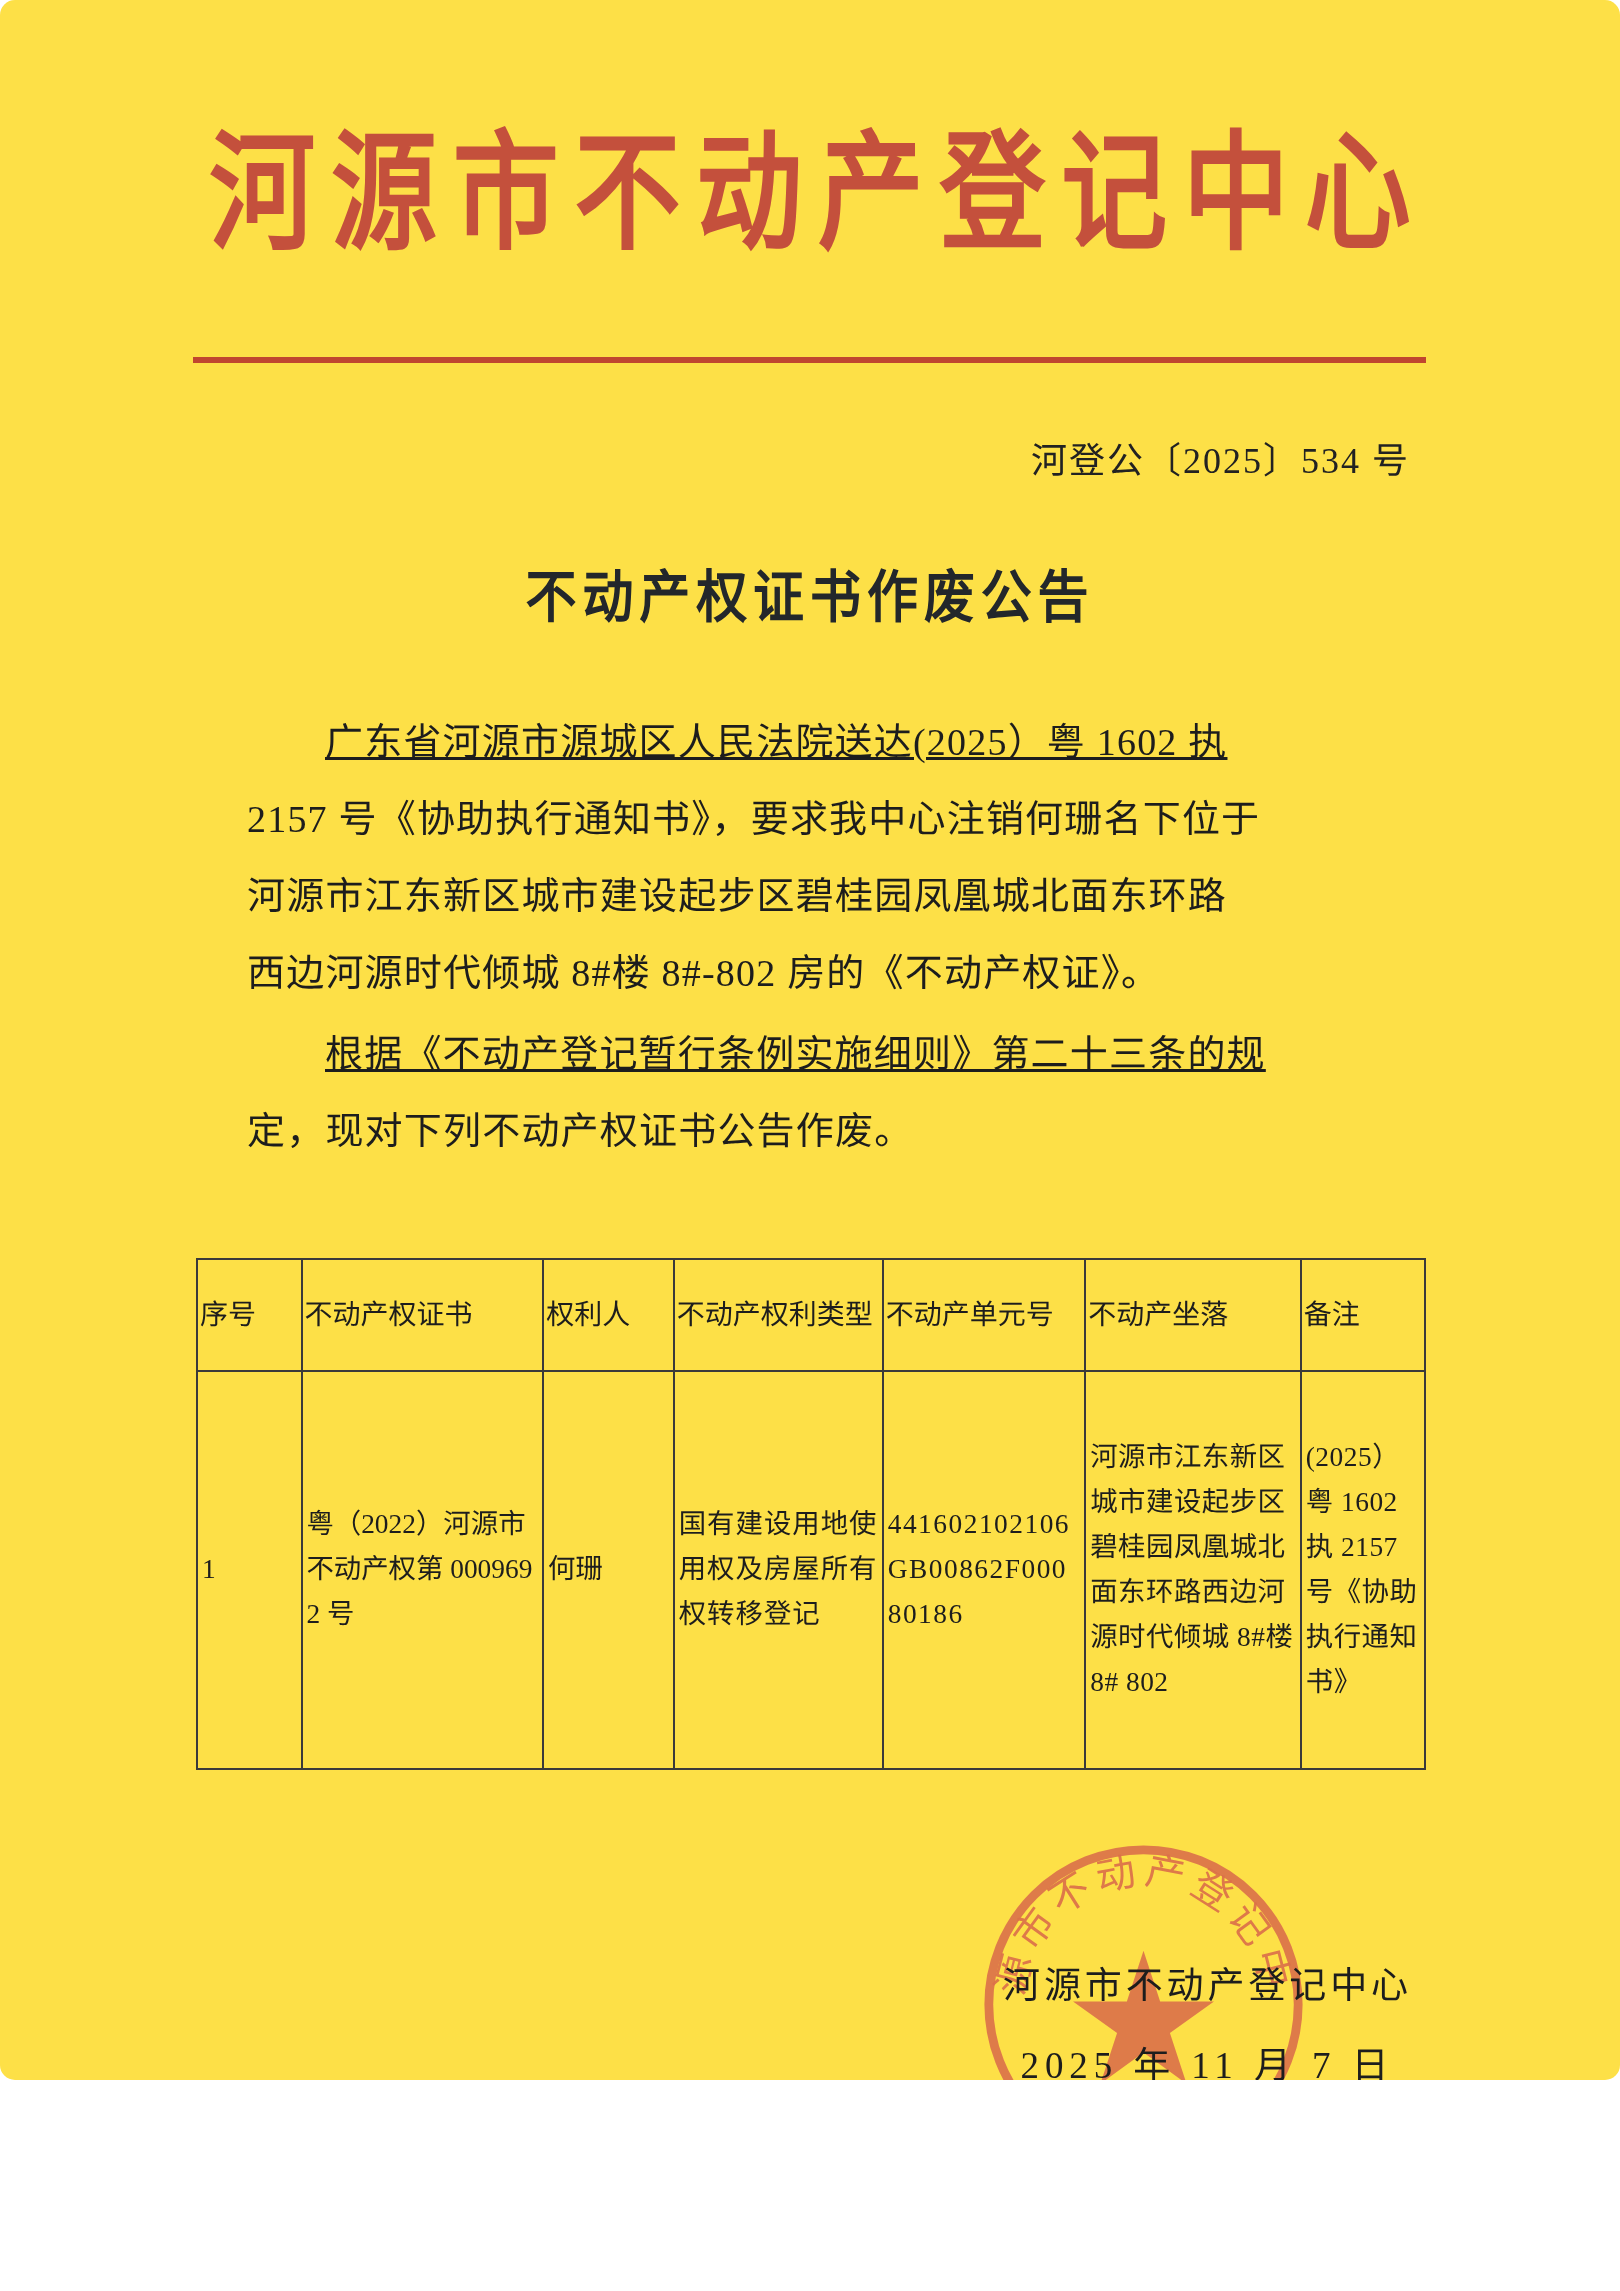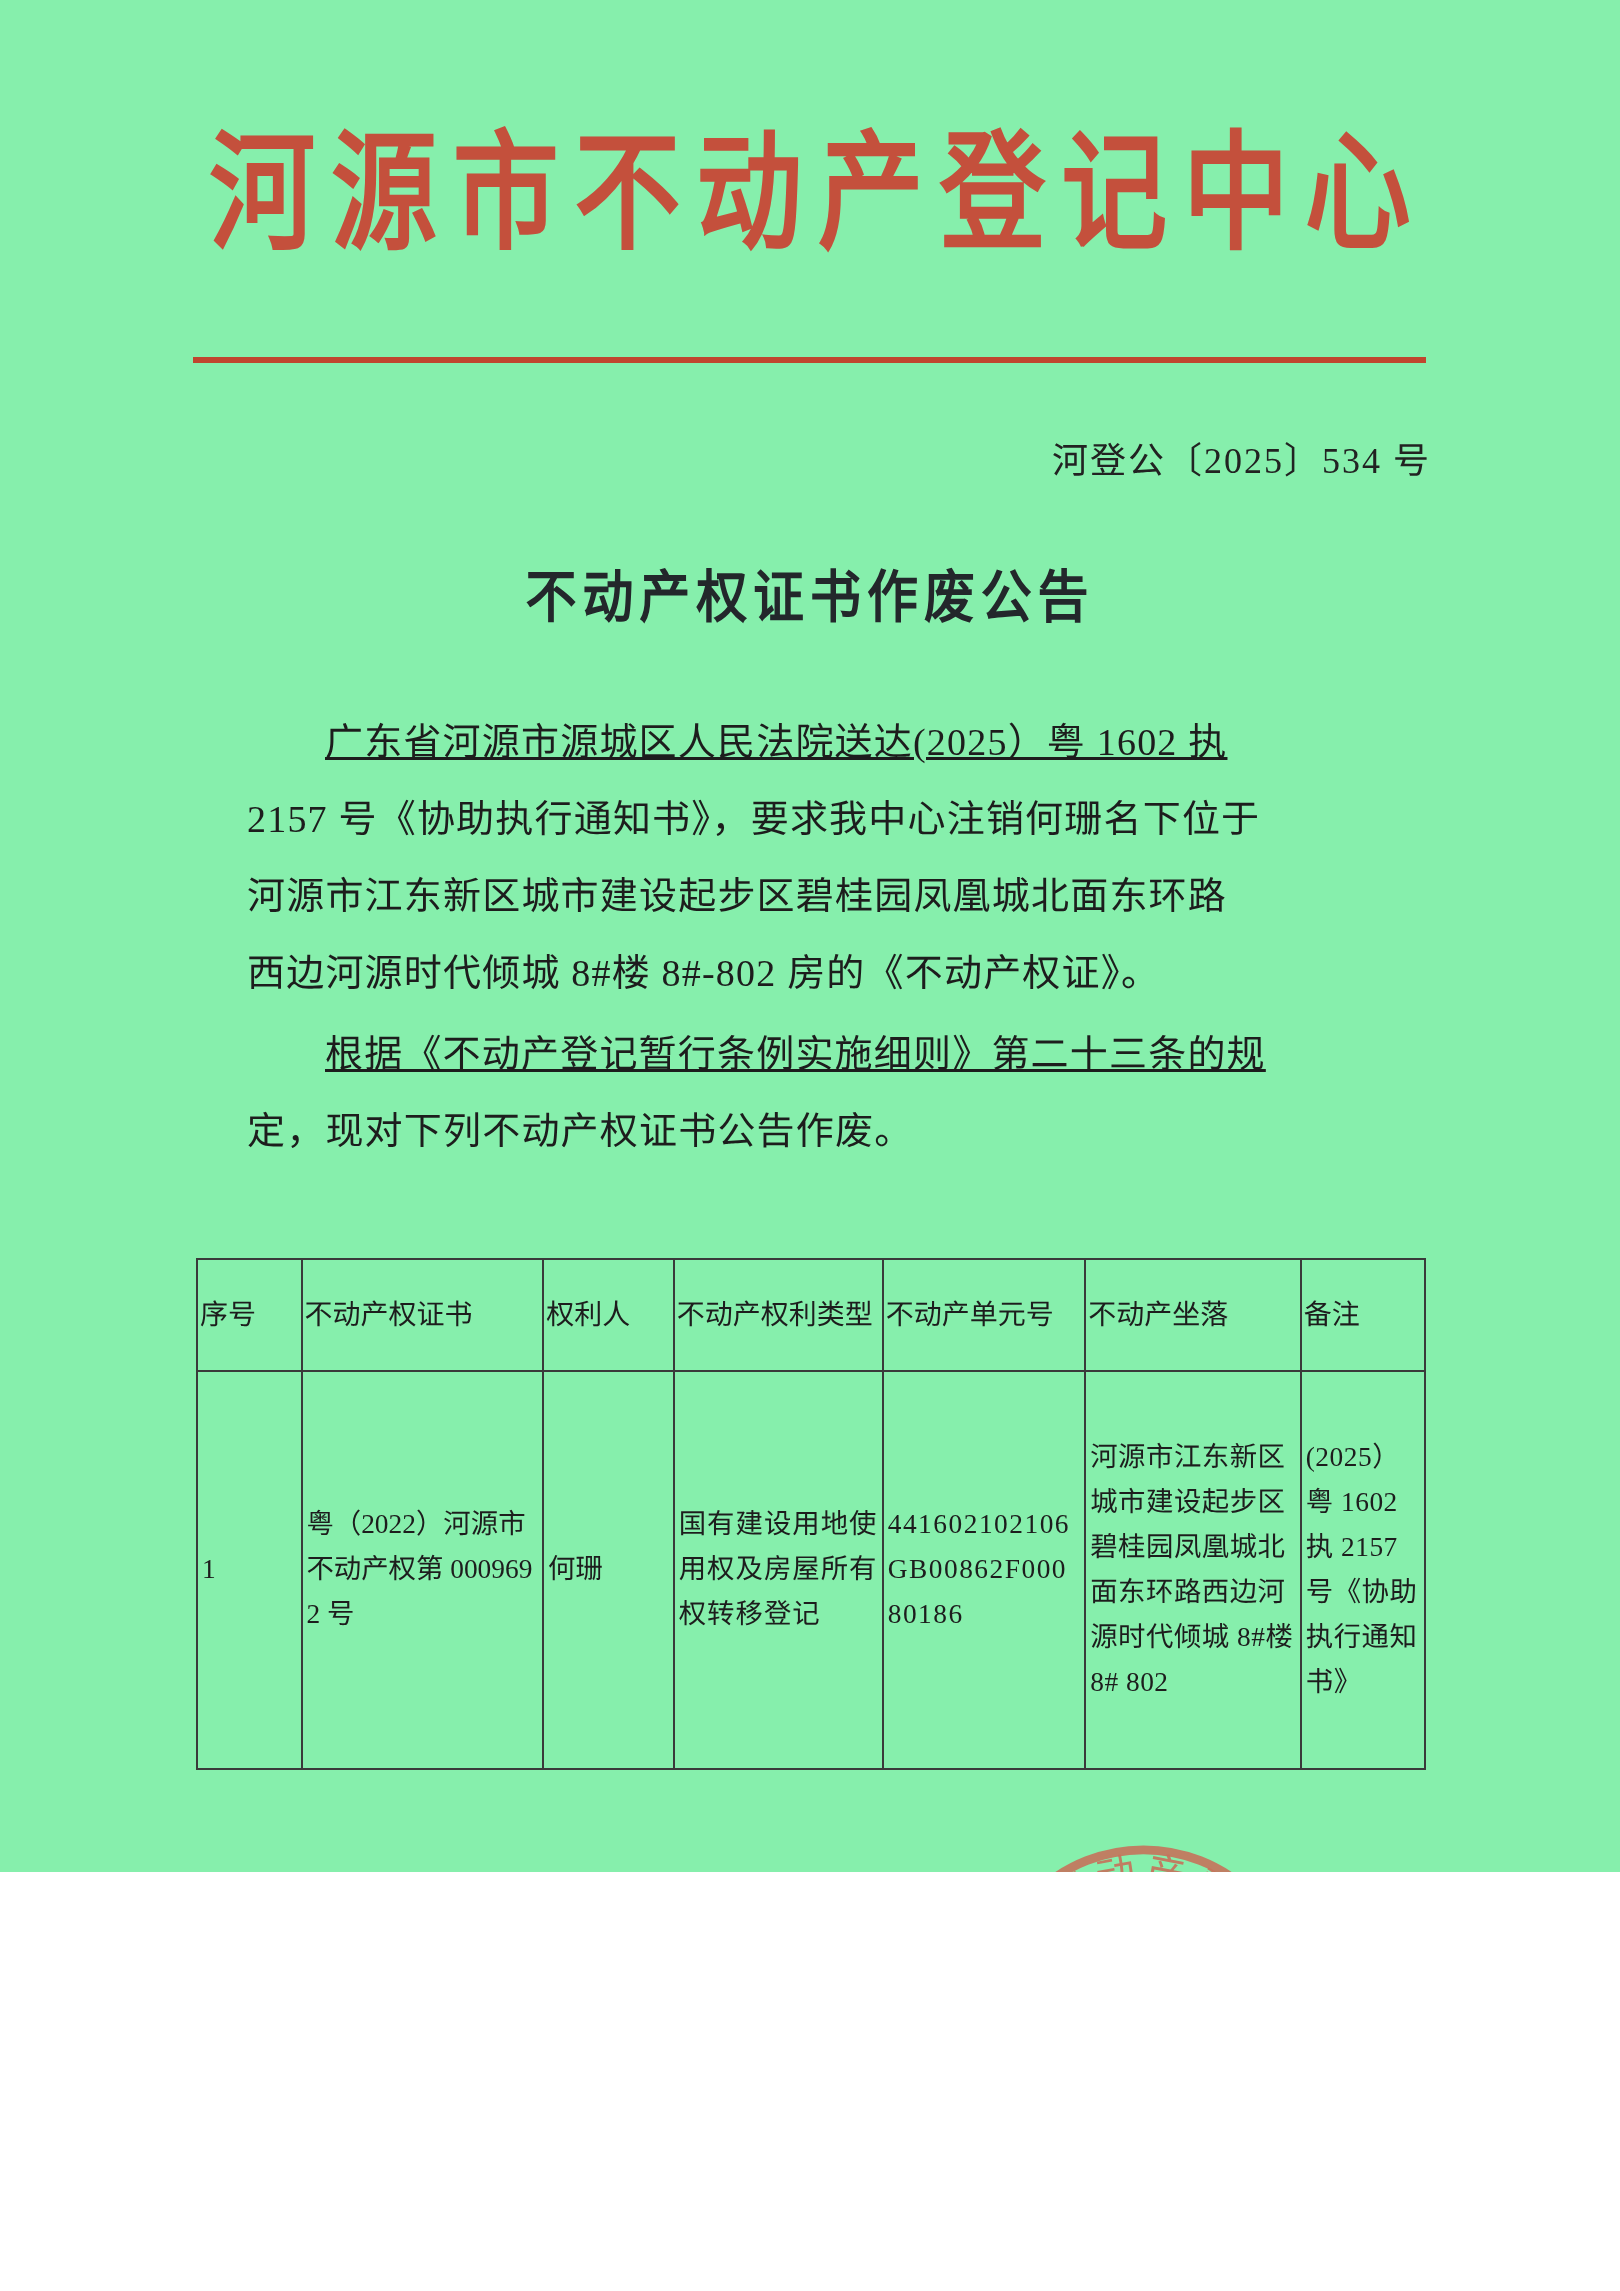--- a/index.html
+++ b/index.html
@@ -8,24 +8,25 @@
     padding: 0;
     background: #ffffff;
   }
   body {
     font-family: "Liberation Serif", "DejaVu Serif", serif;
     color: #1a1a1a;
   }
   .page {
     position: relative;
     width: 1620px;
-    height: 1872px;
-    background: #86efac;
+    height: 2080px;
+    background: #fde047;
     overflow: hidden;
     box-sizing: border-box;
+    border-radius: 15px;
   }
 
   
   .letterhead {
     position: absolute;
     top: 118px;
     left: 0;
     width: 100%;
     text-align: center;
   }
@@ -47,21 +48,21 @@
     left: 193px;
     width: 1233px;
     height: 5.9px;
     background: #c0462f;
   }
 
   
   .doc-number {
     position: absolute;
     top: 431px;
-    right: 189px;
+    right: 210px;
     font-size: 36px;
     letter-spacing: 2px;
     color: #222;
     white-space: nowrap;
   }
 
   
   .doc-title {
     position: absolute;
     top: 551px;

